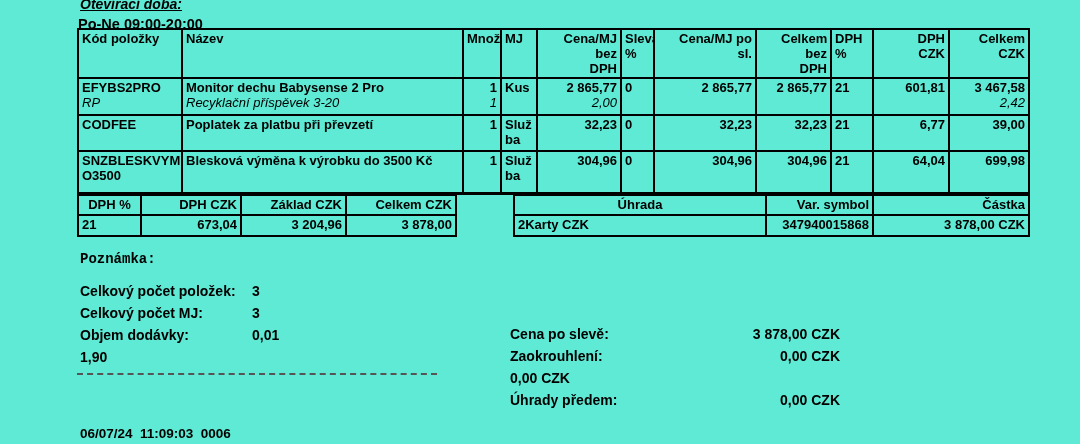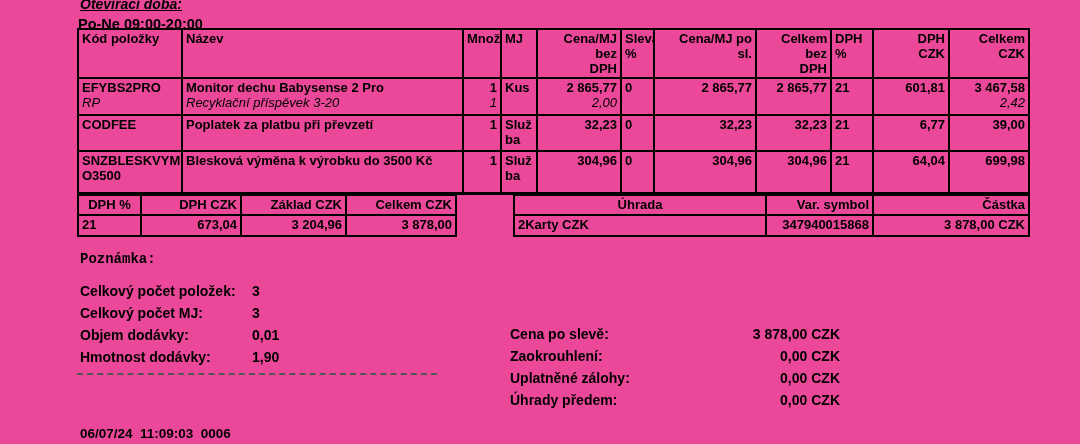--- a/index.html
+++ b/index.html
@@ -1,18 +1,18 @@
 <!DOCTYPE html>
 <html><head>
 <meta charset="utf-8">
 <style>
   html,body {margin:0; padding:0; background:#ffffff;}
   .page {
     position:relative; width:1080px; height:444px; overflow:hidden;
-    background:#ec4899; color:#000;
+    background:#5eead4; color:#000;
     font-family:"Liberation Sans","DejaVu Sans",sans-serif;
     font-weight:700;
   }
   .abs {position:absolute;}
   .title {left:80px; top:-4px; font-size:14px; font-style:italic; text-decoration:underline;}
   .hours {left:78px; top:16px; font-size:14.5px;}
 
   table {border-collapse:collapse; table-layout:fixed;}
   td,th {border:2px solid #000; vertical-align:top; padding:1px 3px; overflow:hidden; font-weight:700;}
   .num {text-align:right;}
@@ -199,36 +199,34 @@
     </div>
     <div class="stat-line">
       <span class="stat-label">Celkový počet MJ:</span>
       <span class="stat-value">3</span>
     </div>
     <div class="stat-line">
       <span class="stat-label">Objem dodávky:</span>
       <span class="stat-value">0,01</span>
     </div>
     <div class="stat-line">
-      <span class="stat-label">Hmotnost dodávky:</span>
       <span class="stat-value">1,90</span>
     </div>
   </div>
 
   <div class="abs totals">
     <div class="total-line">
       <span class="total-label">Cena po slevě:</span>
       <span class="total-value">3 878,00 CZK</span>
     </div>
     <div class="total-line">
       <span class="total-label">Zaokrouhlení:</span>
       <span class="total-value">0,00 CZK</span>
     </div>
     <div class="total-line">
-      <span class="total-label">Uplatněné zálohy:</span>
       <span class="total-value">0,00 CZK</span>
     </div>
     <div class="total-line">
       <span class="total-label">Úhrady předem:</span>
       <span class="total-value">0,00 CZK</span>
     </div>
   </div>
 
   <div class="abs dashline"></div>
 

